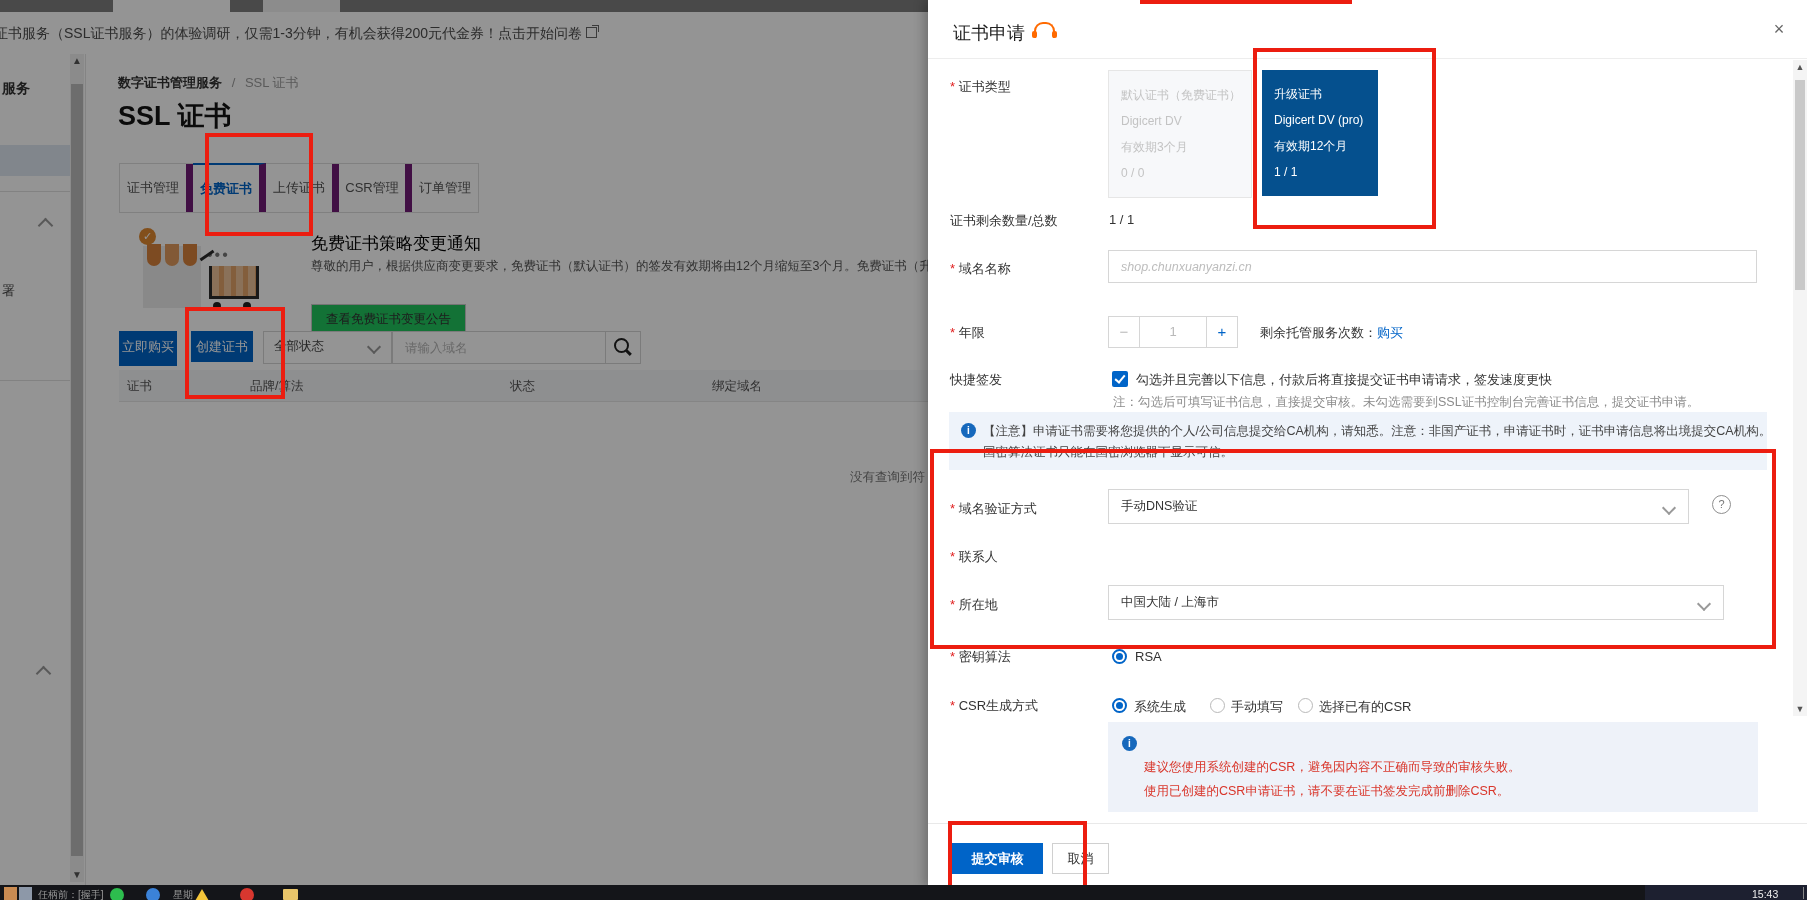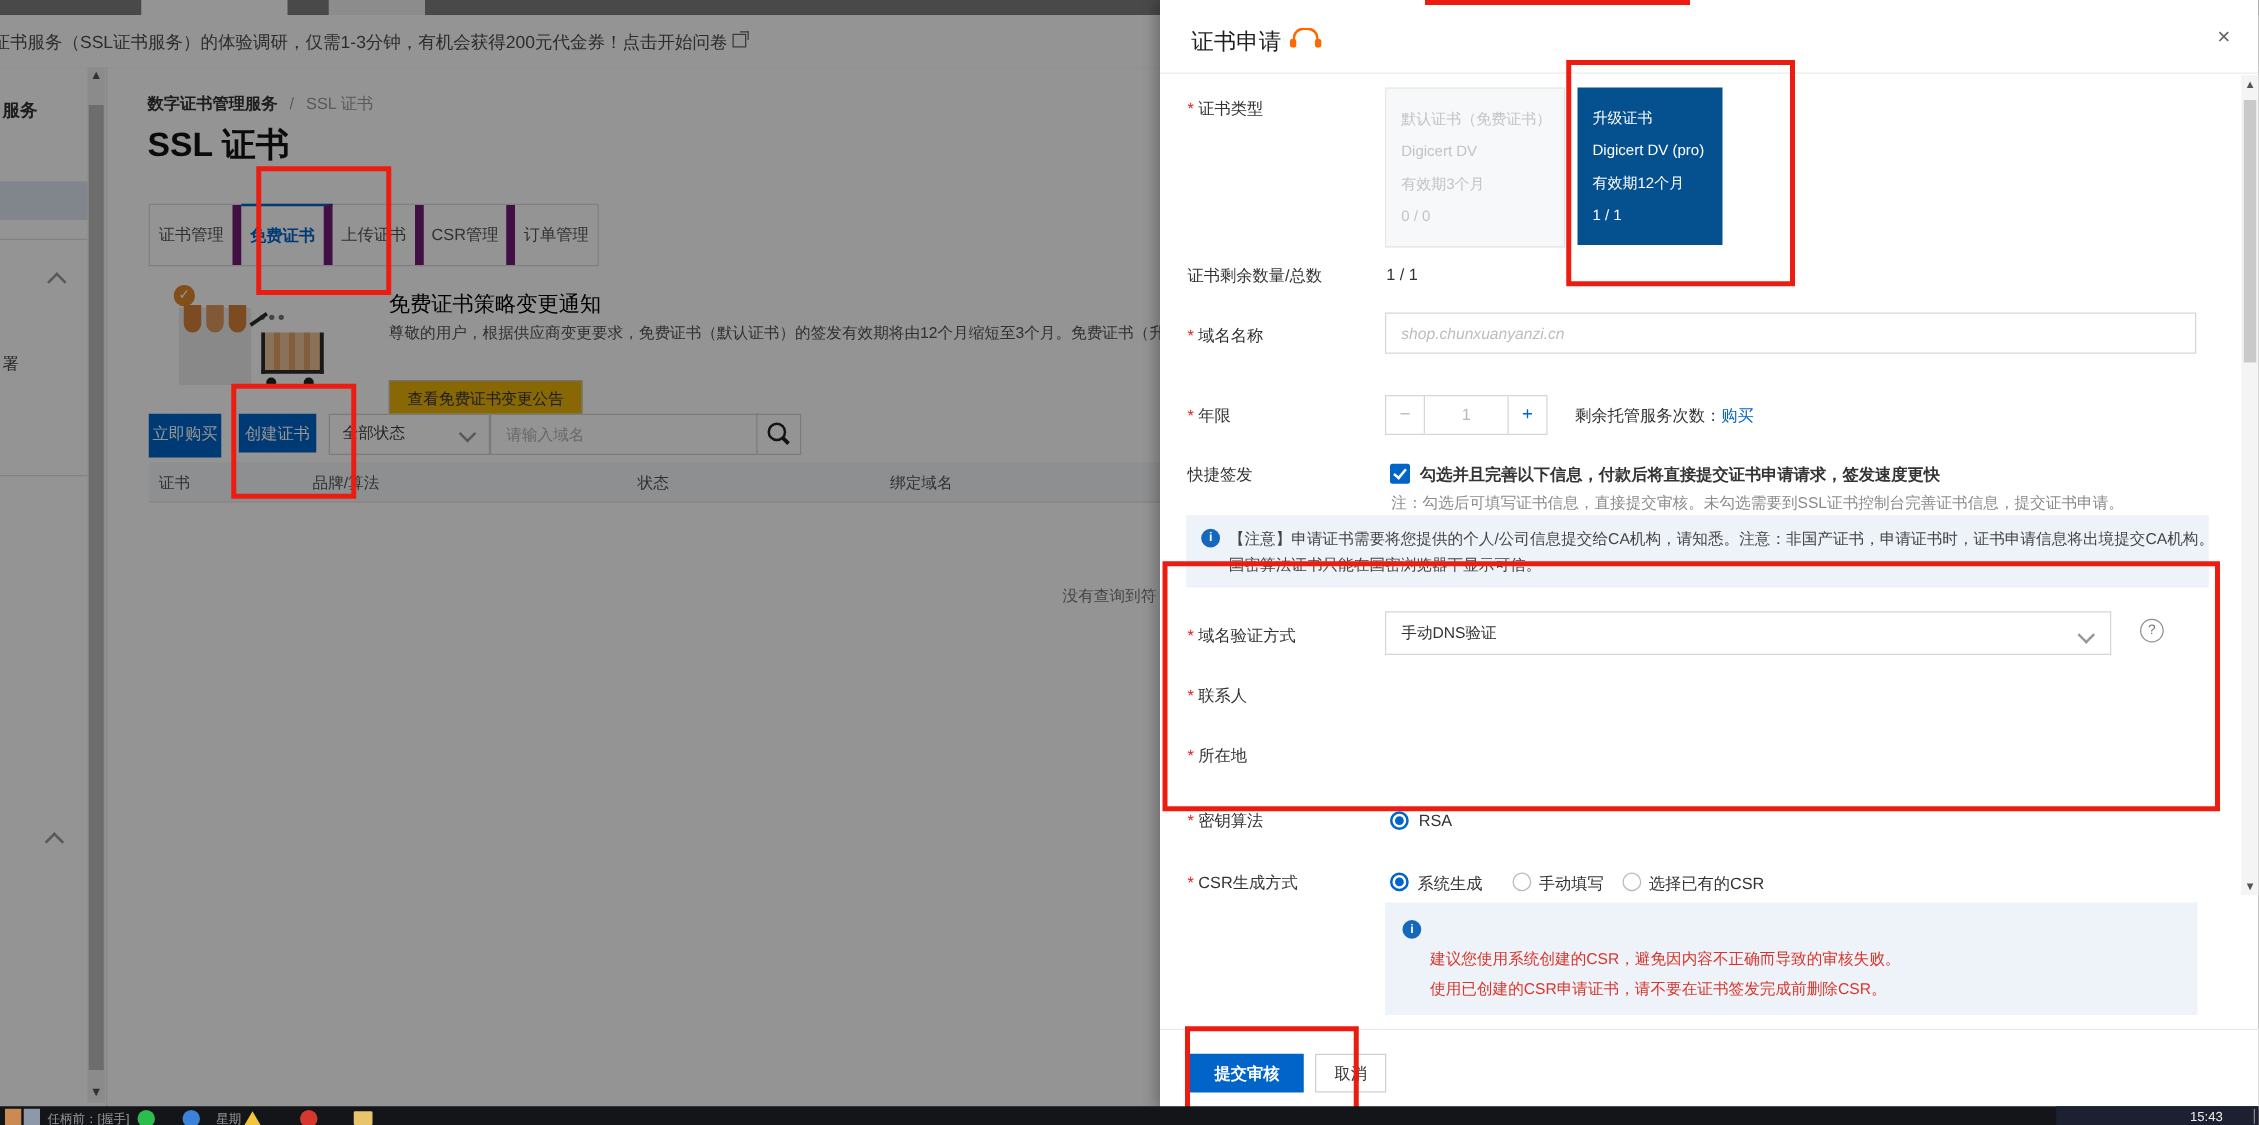--- a/index.html
+++ b/index.html
@@ -43,21 +43,21 @@
   .illus .awn{position:absolute;top:12px;width:14px;height:22px;border-radius:0 0 7px 7px;background:#d8813c;}
   .illus .a1{left:6px;} .illus .a2{left:24px;background:#e09a5e;} .illus .a3{left:42px;}
   .illus .badge{position:absolute;left:-2px;top:-4px;width:17px;height:17px;border-radius:50%;background:#e0882f;color:#fff;font-size:11px;line-height:17px;text-align:center;}
   .illus .dots{position:absolute;left:66px;top:14px;color:#777;font-size:16px;letter-spacing:2px;}
   .illus .cart{position:absolute;left:68px;top:34px;width:44px;height:30px;border:3px solid #2b2b2b;border-top:none;background:repeating-linear-gradient(90deg,#eec39a 0 7px,#e2a368 7px 12px);}
   .illus .w1,.illus .w2{position:absolute;width:8px;height:8px;border-radius:50%;background:#222;top:70px;}
   .illus .w1{left:72px;} .illus .w2{left:102px;}
   .illus .handle{position:absolute;left:58px;top:22px;width:16px;height:3px;background:#2b2b2b;transform:rotate(-35deg);}
   .notice-title{left:225px;top:178px;font-size:17px;font-weight:normal;color:#000000;}
   .notice-body{left:225px;top:204px;font-size:12.5px;color:#555;white-space:nowrap;width:760px;overflow:hidden;}
-  .notice-btn{left:225px;top:250px;height:30px;padding:0 14px;border:1px solid #c9c9c9;background:#eab308;font-size:12.5px;color:#333;line-height:28px;}
+  .notice-btn{left:225px;top:250px;height:30px;padding:0 14px;border:1px solid #c9c9c9;background:#22c55e;font-size:12.5px;color:#333;line-height:28px;}
   
   .btn-primary{background:#0064c8;color:#fff;border:none;font-size:13px;text-align:center;}
   .buy-btn{left:33px;top:277px;width:58px;height:35px;line-height:31px;}
   .create-btn{left:105px;top:277px;width:62px;height:31px;line-height:31px;}
   .status-select{left:177px;top:277px;width:117px;height:31px;border:1px solid #d4d4d4;background:#fff;font-size:12.5px;color:#444;line-height:29px;padding-left:10px;}
   .chev-down{position:absolute;width:8px;height:8px;border-right:2px solid #999;border-bottom:2px solid #999;transform:rotate(45deg);}
   .status-select .chev-down{right:12px;top:10px;}
   .domain-input{left:306px;top:277px;width:200px;height:29px;border:1px solid #d4d4d4;font-size:12.5px;color:#444;padding-left:12px;}
   .domain-input::placeholder{color:#b5b5b5;}
   .search-btn{left:519px;top:277px;width:34px;height:31px;border:1px solid #d4d4d4;background:#fff;}
@@ -88,21 +88,21 @@
   .pinput::placeholder{color:#bdbdbd;}
   .stepper{position:absolute;left:180px;top:316px;width:130px;height:32px;border:1px solid #d6d6d6;display:flex;box-sizing:border-box;}
   .step-btn{width:30px;text-align:center;line-height:30px;font-size:15px;color:#bbb;}
   .step-btn.plus{color:#0064c8;border-left:1px solid #d6d6d6;}
   .step-btn.minus{border-right:1px solid #d6d6d6;}
   .step-val{flex:1;text-align:center;line-height:30px;color:#b9b9b9;font-size:13px;}
   .host-text{position:absolute;left:332px;top:324px;color:#333;}
   .link{color:#0064c8;}
   .checkbox{position:absolute;left:184px;top:371px;width:16px;height:16px;background:#0064c8;border-radius:2px;}
   .checkbox::after{content:"";position:absolute;left:5px;top:2px;width:4px;height:8px;border-right:2px solid #fff;border-bottom:2px solid #fff;transform:rotate(40deg);}
-  .quick-text{position:absolute;left:208px;top:371px;color:#333;font-weight:bold;}
+  .quick-text{position:absolute;left:208px;top:371px;color:#333;}
   .quick-note{position:absolute;left:185px;top:394px;color:#8b8b8b;font-size:12.5px;}
   .note-box{position:absolute;background:#eef3fa;}
   .nb1{left:21px;top:412px;width:818px;height:58px;}
   .info-i{position:absolute;width:15px;height:15px;border-radius:50%;background:#1668bc;color:#fff;font-size:10px;font-weight:bold;text-align:center;line-height:15px;}
   .nb1 .info-i{left:12px;top:11px;}
   .nb1-l1{position:absolute;left:34px;top:11px;color:#444;font-size:12.5px;white-space:nowrap;}
   .nb1-l2{position:absolute;left:34px;top:32px;color:#444;font-size:12.5px;}
   .pselect{position:absolute;border:1px solid #d6d6d6;background:#fff;line-height:33px;padding-left:12px;box-sizing:border-box;height:35px;font-size:12.5px;color:#333;}
   .pselect .chev-down{right:14px;top:13px;}
   .ph{color:#bdbdbd;}
@@ -277,20 +277,24 @@
     <div class="frow-label req" style="top:500px;">域名验证方式</div>
     <div class="pselect" style="left:180px;top:489px;width:581px;">
       <span>手动DNS验证</span>
       <span class="chev-down"></span>
     </div>
     <div class="help-circle">?</div>
 
     <div class="frow-label req" style="top:548px;">联系人</div>
 
     <div class="frow-label req" style="top:596px;">所在地</div>
+    <div class="pselect" style="left:180px;top:585px;width:616px;">
+      <span>中国大陆 / 上海市</span>
+      <span class="chev-down"></span>
+    </div>
 
     <div class="frow-label req" style="top:648px;">密钥算法</div>
     <div class="radio sel" style="left:184px;top:649px;"></div>
     <div class="opt-label" style="left:207px;top:649px;">RSA</div>
 
     <div class="frow-label req" style="top:697px;">CSR生成方式</div>
     <div class="radio sel" style="left:184px;top:698px;"></div>
     <div class="opt-label" style="left:206px;top:698px;">系统生成</div>
     <div class="radio empty" style="left:282px;top:698px;"></div>
     <div class="opt-label" style="left:303px;top:698px;">手动填写</div>

